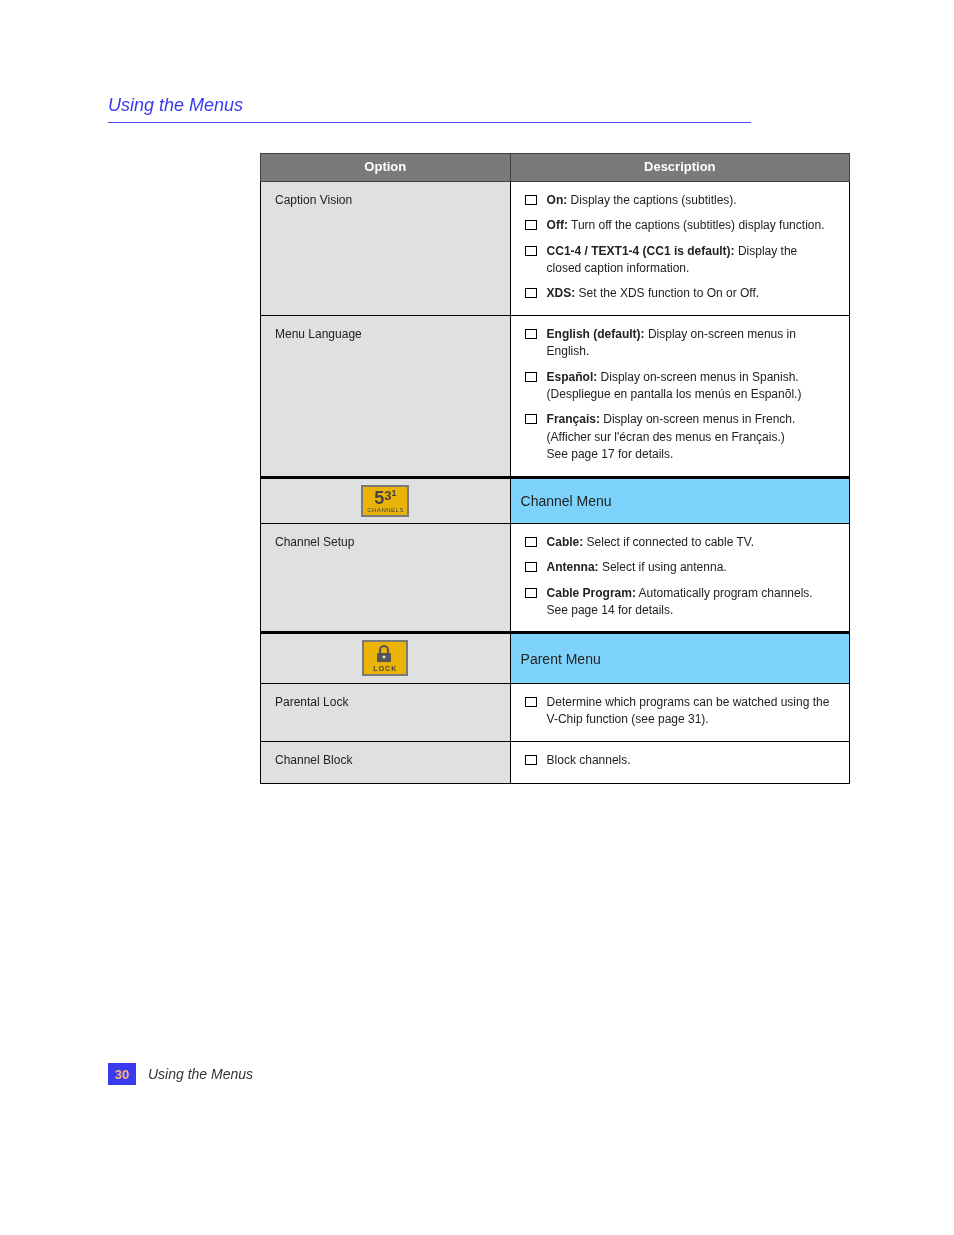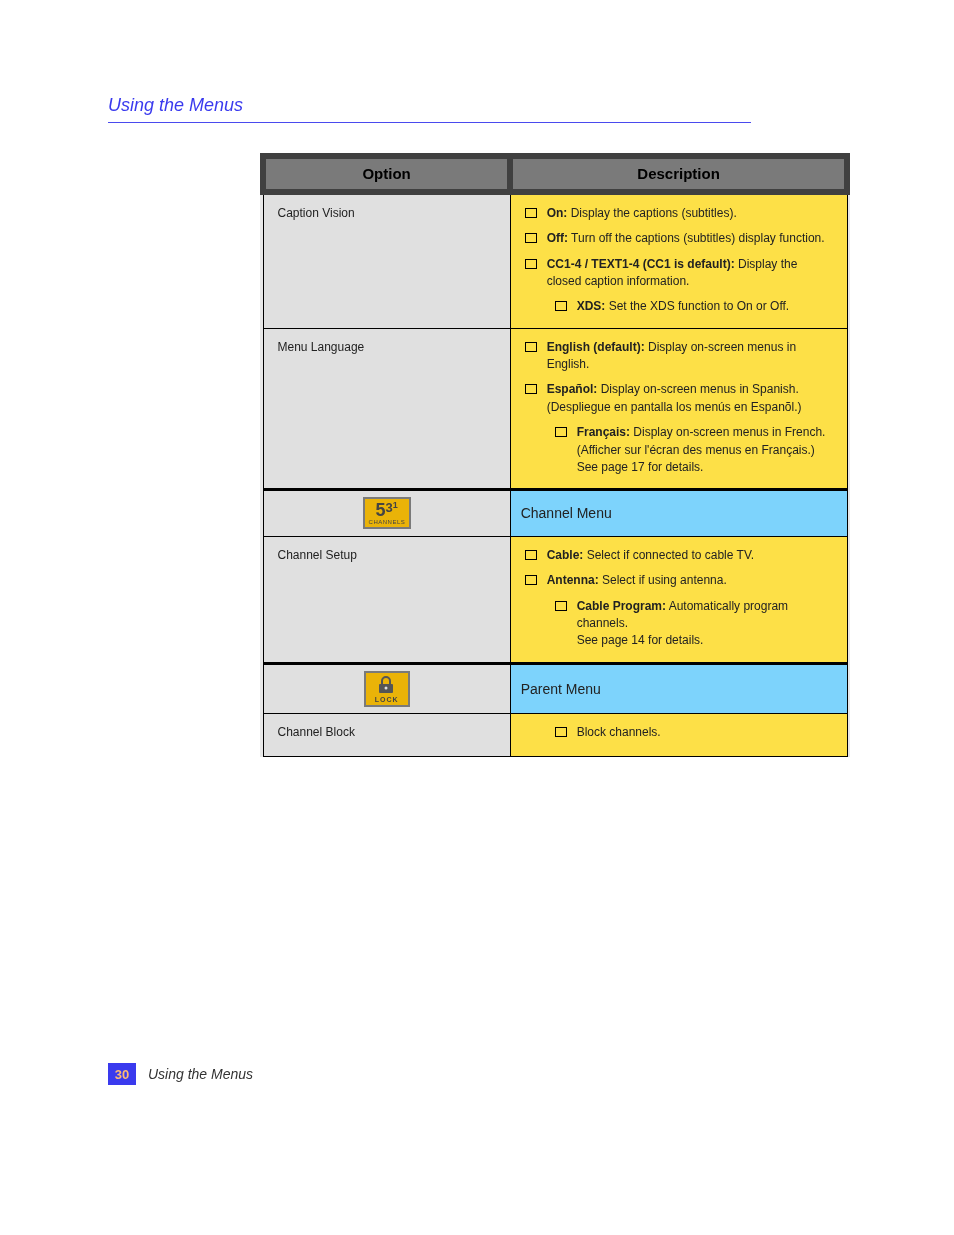--- a/index.html
+++ b/index.html
@@ -38,34 +38,34 @@
     vertical-align: top;
     font-size: 12px;
     line-height: 1.45;
     color: #222;
   }
   .col-left  { width: 250px; }
   .col-right { width: 340px; }
 
   tr.header-row th {
     background: #7a7a7a;
-    color: #000000;
+    color: #ffffff;
     font-weight: bold;
-    font-size: 15px;
+    font-size: 13px;
     padding: 4px 8px;
-    border: 6px solid #404040;
+    border: 1px solid #404040;
   }
 
   td.option-cell {
     background: #e0e0e0;
     border: 1px solid #000;
     padding: 10px 14px 12px 14px;
   }
   td.desc-cell {
-    background: #fde047;
+    background: #ffffff;
     border: 1px solid #000;
     padding: 10px 14px 12px 14px;
   }
 
   tr.section td {
     background: #e0e0e0;
     border: 1px solid #000;
     border-top: 3px solid #000;
     padding: 6px 10px 6px 10px;
   }
@@ -83,21 +83,21 @@
     font-weight: normal;
     display: block;
     margin-bottom: 2px;
   }
 
   .bullet-item {
     display: flex;
     align-items: flex-start;
     margin-bottom: 8px;
   }
-  .bullet-item:last-child { margin-bottom: 0; margin-left: 30px; }
+  .bullet-item:last-child { margin-bottom: 0; }
   .bullet-mark {
     display: inline-block;
     width: 10px;
     height: 8px;
     border: 1.5px solid #000;
     margin-top: 3px;
     margin-right: 10px;
     flex: 0 0 auto;
   }
   .bullet-text { flex: 1 1 auto; }
@@ -247,20 +247,31 @@
         <tr class="section">
           <td class="section-left"><span class="icon-box icon-lock"><svg width="24" height="18" viewBox="0 0 24 18">
                 <rect x="4" y="8" width="14" height="9" rx="1" fill="#555"></rect>
                 <path d="M7 8 V5 a4 4 0 0 1 8 0 V8" fill="none" stroke="#555" stroke-width="2"></path>
                 <circle cx="11" cy="12" r="1.5" fill="#e0e0e0"></circle>
               </svg><span class="sublabel">LOCK</span></span></td>
           <td class="section-right">Parent Menu</td>
         </tr>
         <tr>
           <td class="option-cell">
+            <span class="opt-title">Parental Lock</span>
+          </td>
+          <td class="desc-cell">
+            <div class="bullet-item">
+              <span class="bullet-mark"></span>
+              <span class="bullet-text">Determine which programs can be watched using the V-Chip function (see page 31).</span>
+            </div>
+          </td>
+        </tr>
+        <tr>
+          <td class="option-cell">
             <span class="opt-title">Channel Block</span>
           </td>
           <td class="desc-cell">
             <div class="bullet-item">
               <span class="bullet-mark"></span>
               <span class="bullet-text">Block channels.</span>
             </div>
           </td>
         </tr>
       </tbody>

